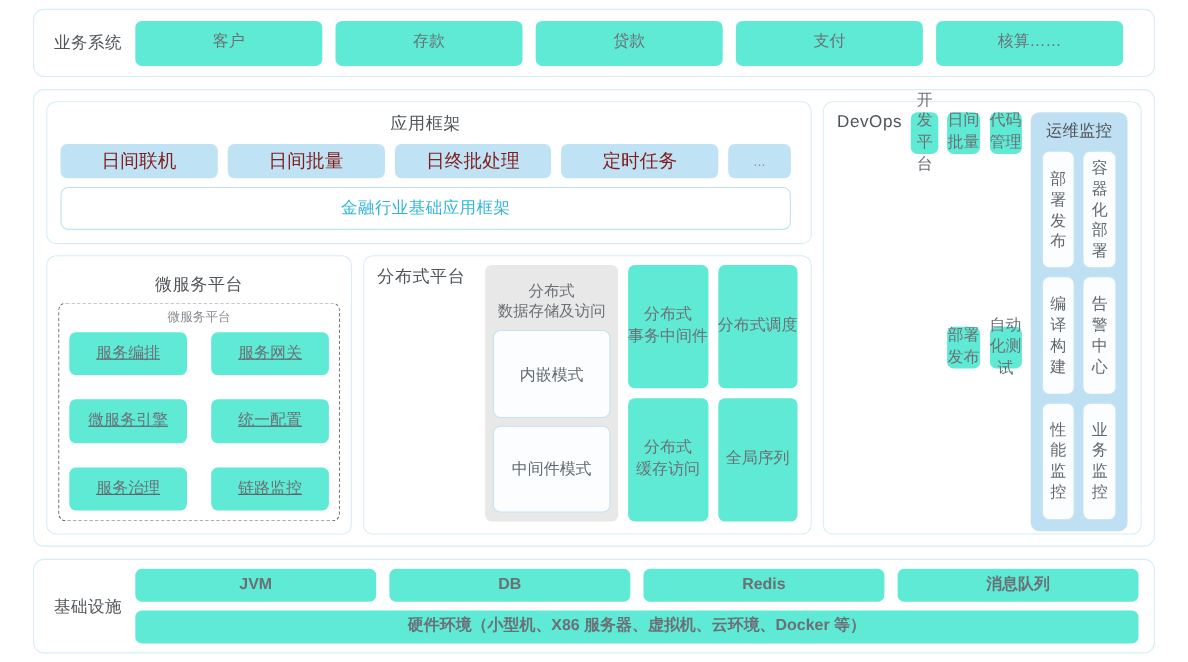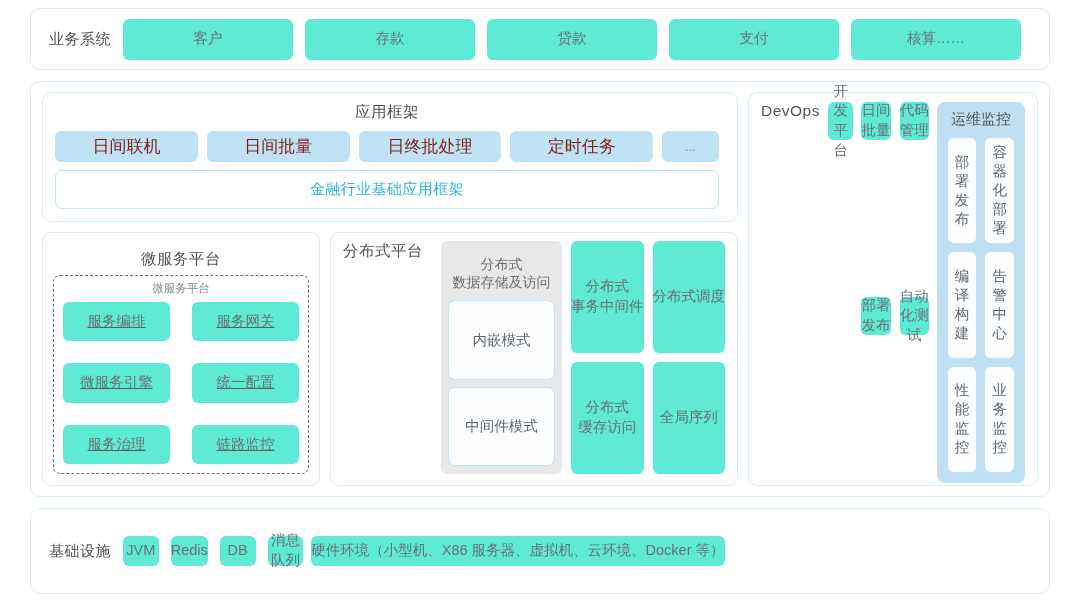--- a/index.html
+++ b/index.html
@@ -288,23 +288,24 @@
     flex: 0 0 auto;
     height: 86px;
     display: flex;
     align-items: center;
     padding: 0 14px 0 18px;
     gap: 12px;
   }
   .infra-right {
     flex: 1 1 auto;
     display: flex;
-    flex-direction: row;
+    flex-direction: column;
     gap: 8px;
     min-width: 0;
+    font-weight: bold;
   }
   .infra-top {
     display: flex;
     gap: 12px;
   }
   .infra-top .chip {
     flex: 1 1 0;
     height: 30px;
     font-size: 14.5px;
   }
@@ -407,21 +408,21 @@
       </div>
     </div>
 
   </div>
 
   <div class="shell row-infra">
     <div class="row-label">基础设施</div>
     <div class="infra-right">
       <div class="infra-top">
         <div class="chip">JVM</div>
+        <div class="chip">DB</div>
         <div class="chip">Redis</div>
-        <div class="chip">DB</div>
         <div class="chip">消息队列</div>
       </div>
       <div class="chip infra-hw">硬件环境（小型机、X86 服务器、虚拟机、云环境、Docker 等）</div>
     </div>
   </div>
 
 </div>
 
 </body></html>

